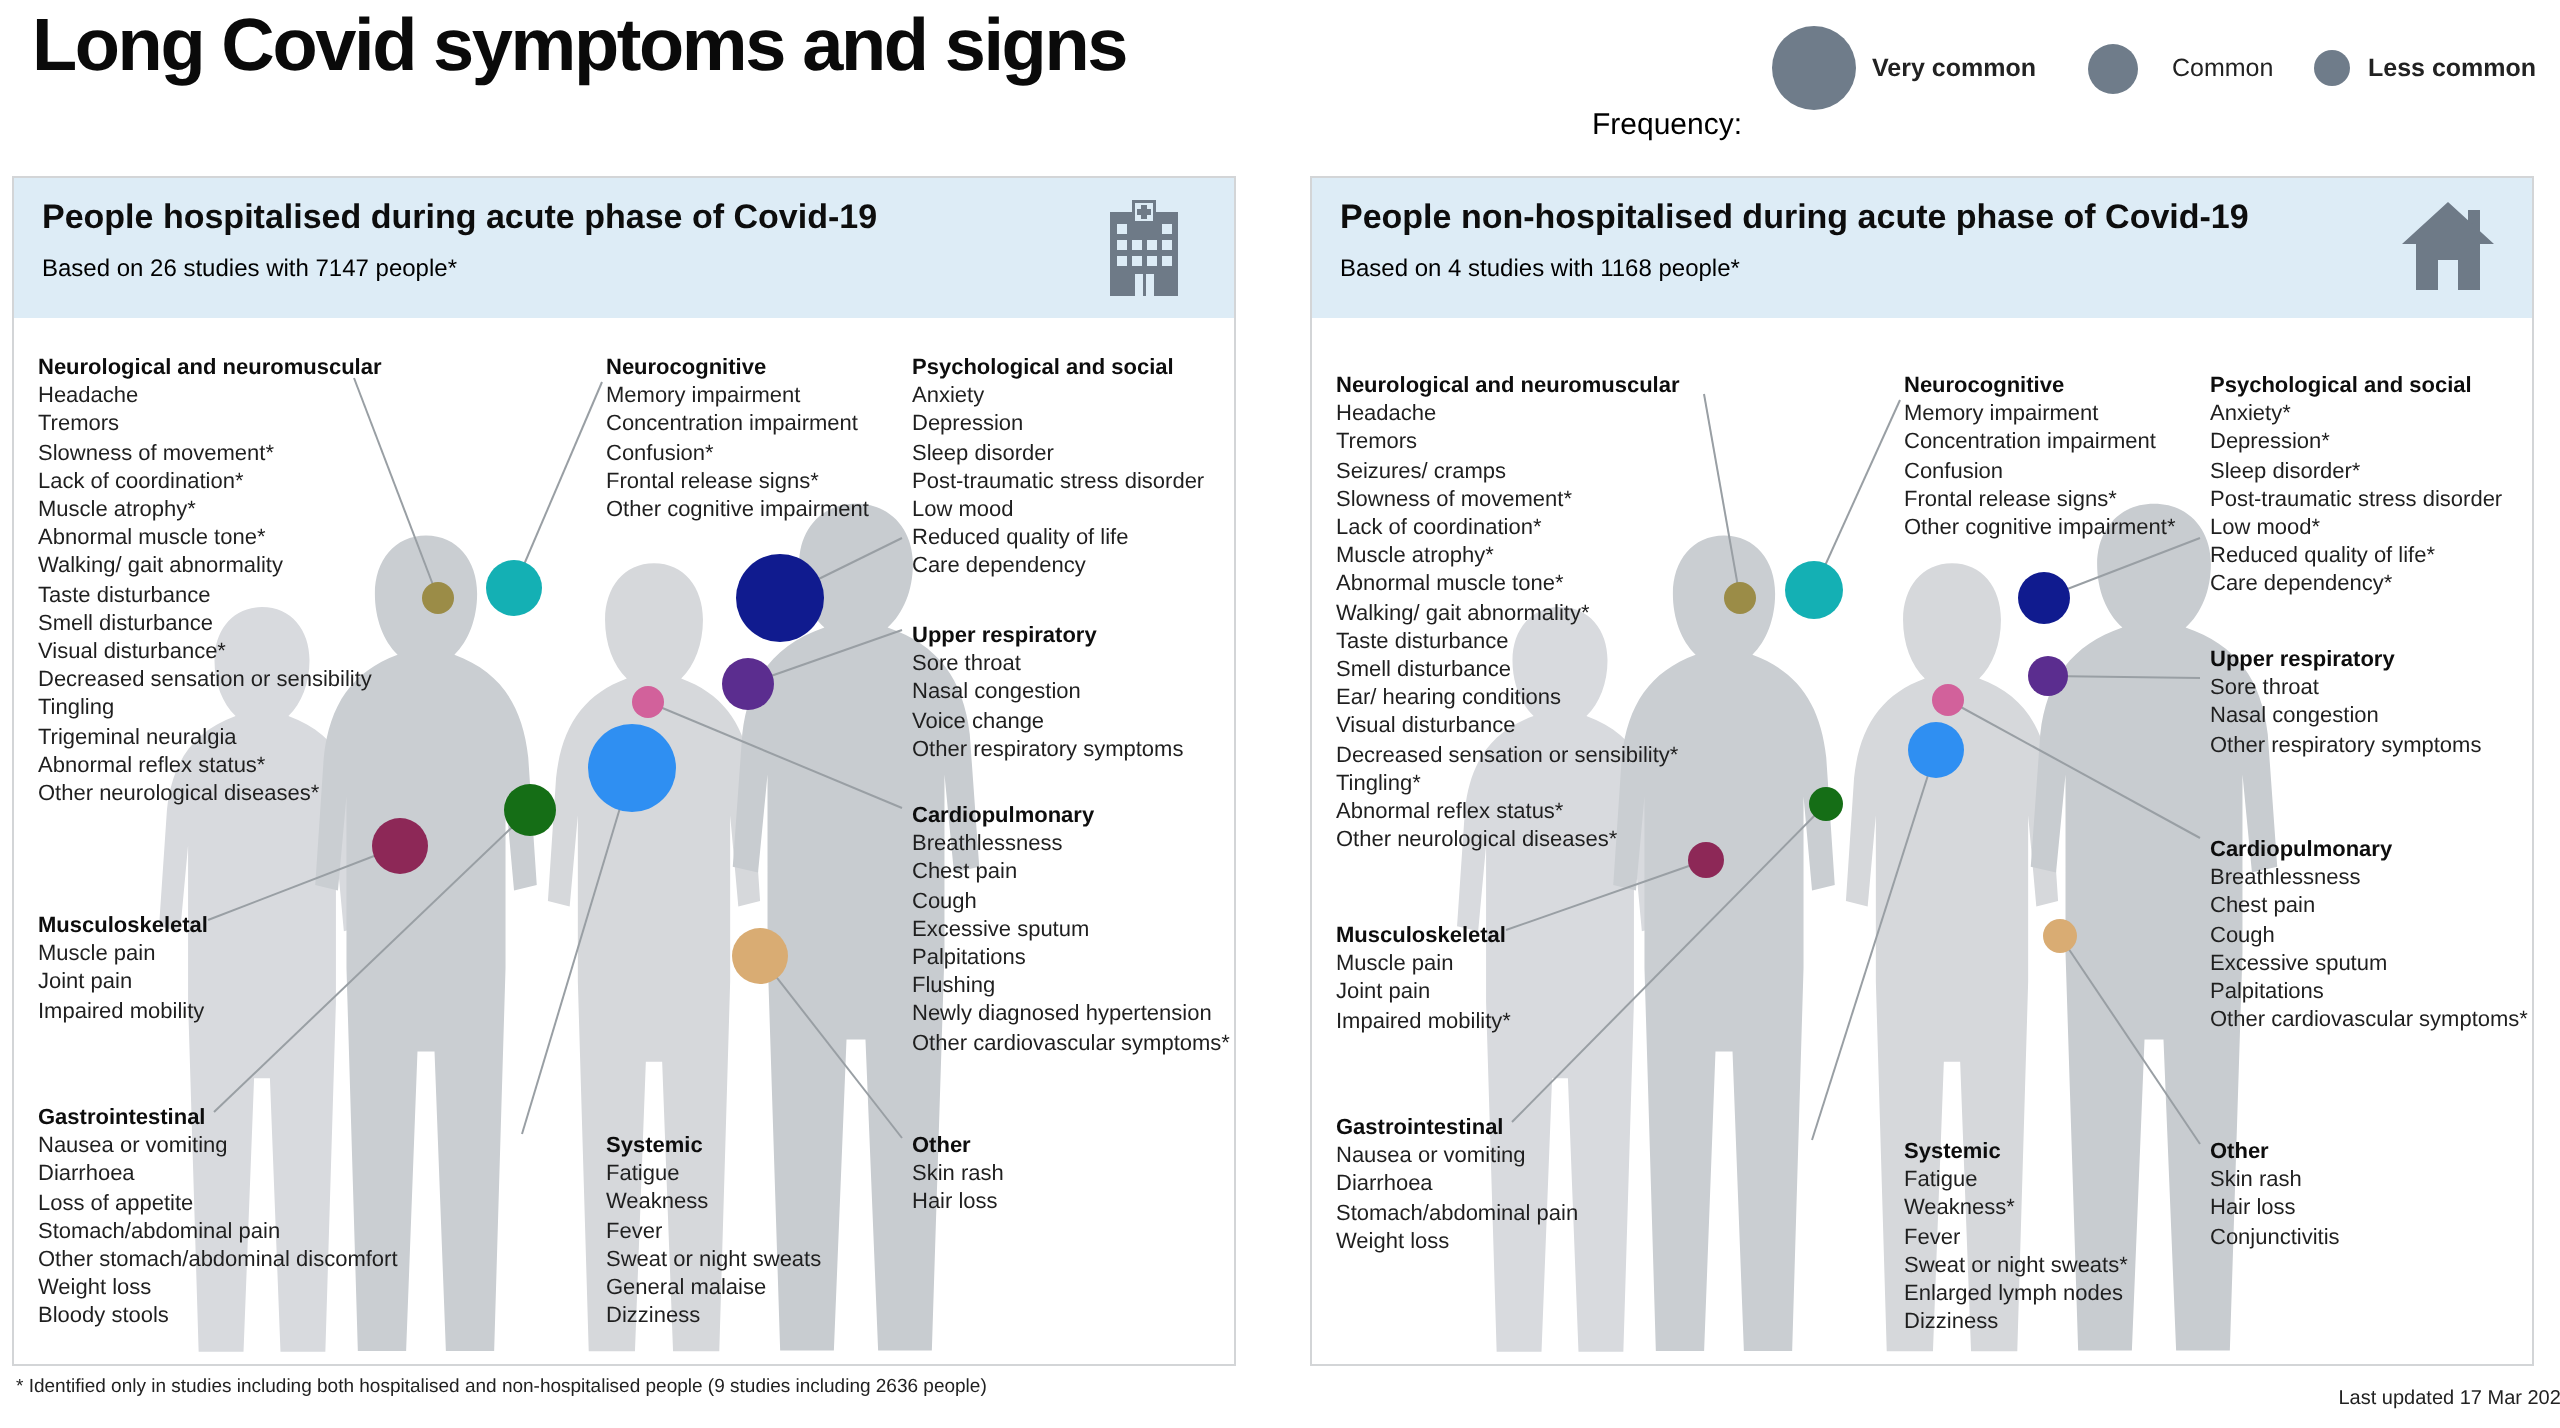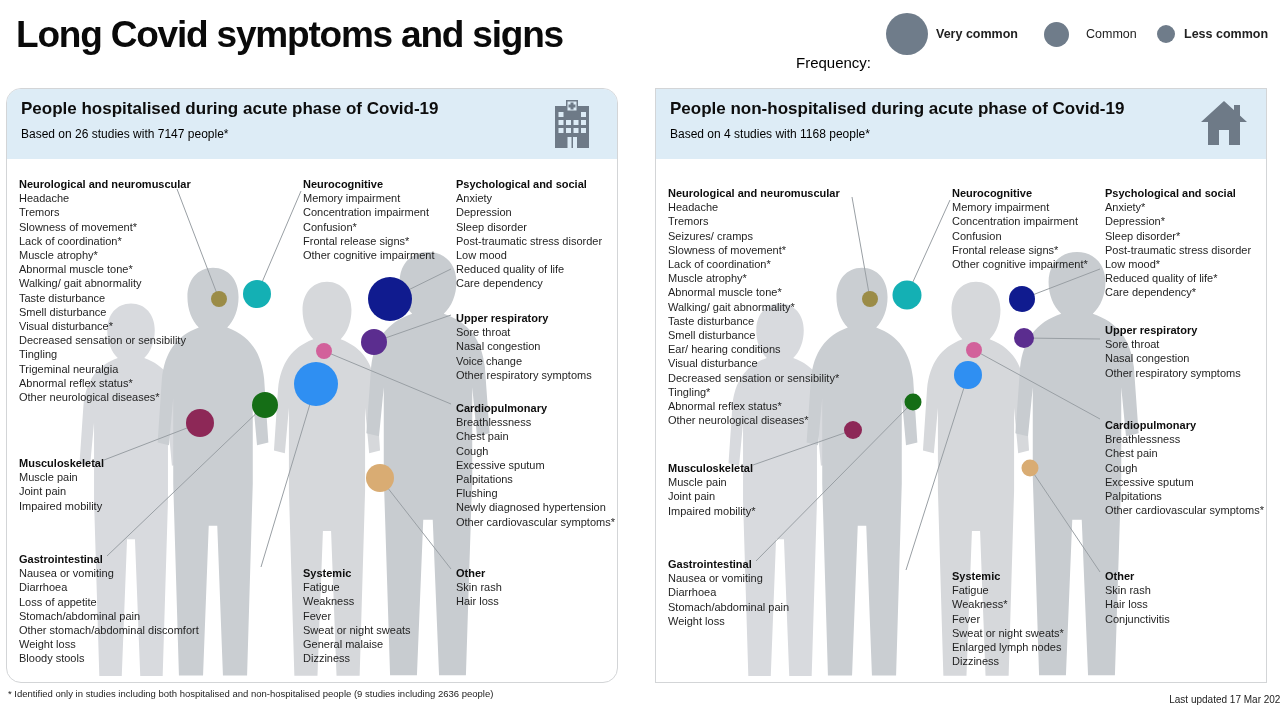--- a/index.html
+++ b/index.html
@@ -1,19 +1,19 @@
 <!DOCTYPE html>
 <html><head>
 <meta charset="utf-8">
 <style>
   html,body{margin:0;padding:0;background:#fff;}
   #wrap{position:relative;width:1280px;height:714px;overflow:hidden;background:#fff;
         font-family:"Liberation Sans",sans-serif;}
   .title{position:absolute;left:16px;top:2px;font-size:37px;font-weight:800;
-         letter-spacing:-1.2px;color:#0a0a0a;margin-top:12px;}
+         letter-spacing:-1.2px;color:#0a0a0a;}
   .legend-label{position:absolute;left:796px;top:27px;font-size:15px;color:#000000;margin-top:27px;}
   .legend-circle{position:absolute;border-radius:50%;}
   .legend-text{position:absolute;font-size:12.5px;color:#222;white-space:nowrap;}
   .panel{position:absolute;top:88px;width:612px;height:595px;border:1px solid #d3d5d7;
          background:#fff;overflow:hidden;box-sizing:border-box;}
   .panel-header{position:absolute;left:0;top:0;width:100%;height:70px;background:#ddecf6;}
   .panel-title{position:absolute;left:14px;top:10px;font-size:17px;font-weight:700;color:#0d0d0d;white-space:nowrap;}
   .panel-sub{position:absolute;left:14px;top:38px;font-size:12px;color:#000000;white-space:nowrap;}
   .panel-icon{position:absolute;right:16px;top:9px;}
   .panel-svg{position:absolute;left:0;top:0;pointer-events:none;}
@@ -31,21 +31,21 @@
   <div class="legend-label">Frequency:</div>
   <div id="legend">
       <div class="legend-circle" style="left: 886px; top: 13px; width: 42px; height: 42px; background: rgb(111, 124, 138);"></div>
       <div class="legend-text" style="left: 936px; top: 27px; font-weight: bold;">Very common</div>
       <div class="legend-circle" style="left: 1043.5px; top: 21.5px; width: 25px; height: 25px; background: rgb(111, 124, 138);"></div>
       <div class="legend-text" style="left: 1086px; top: 27px;">Common</div>
       <div class="legend-circle" style="left: 1157px; top: 25px; width: 18px; height: 18px; background: rgb(111, 124, 138);"></div>
       <div class="legend-text" style="left: 1184px; top: 27px; font-weight: bold;">Less common</div>
     </div>
   <div id="panels">
-      <div class="panel" style="left: 6px; border-radius: 15px;">
+      <div class="panel" style="left: 6px;">
         <div class="panel-header">
           <div class="panel-title">People hospitalised during acute phase of Covid-19</div>
           <div class="panel-sub">Based on 26 studies with 7147 people*</div>
           <div class="panel-icon"><svg width="52" height="52" viewBox="0 0 52 52">
               <g fill="#6e7a87">
                 <rect x="6" y="8" width="34" height="42"></rect>
                 <rect x="17" y="2" width="12" height="12"></rect>
               </g>
               <g fill="#ddecf6">
                 <rect x="18.5" y="3.5" width="9" height="9"></rect>

